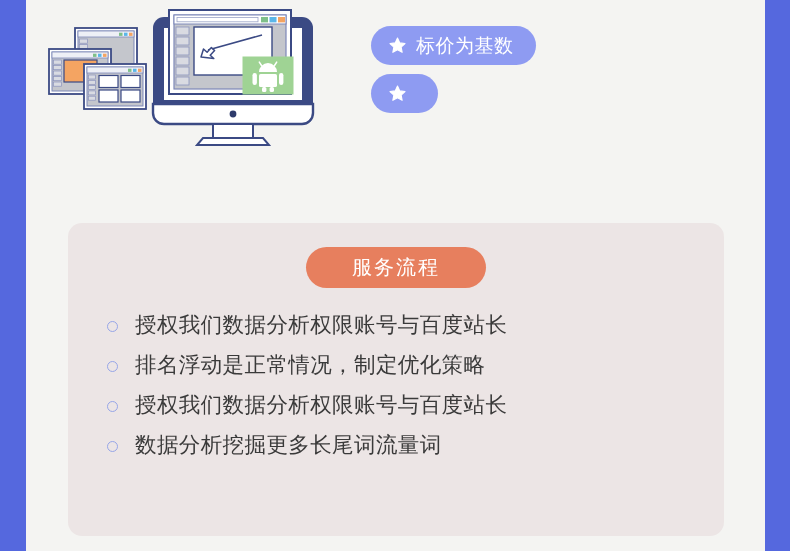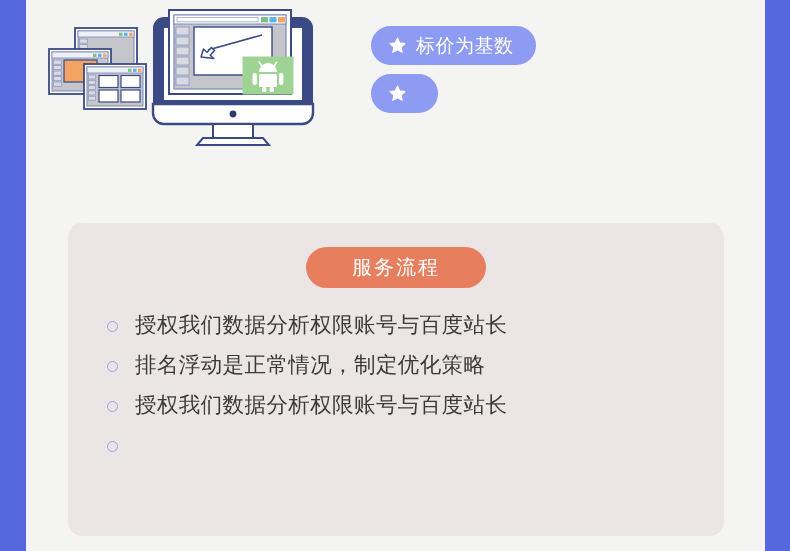--- a/index.html
+++ b/index.html
@@ -290,18 +290,19 @@
         <span class="step-text">排名浮动是正常情况，制定优化策略</span>
       </div>
 
       <div class="step-item">
         <span class="step-bullet"></span>
         <span class="step-text">授权我们数据分析权限账号与百度站长</span>
       </div>
 
       <div class="step-item">
         <span class="step-bullet"></span>
+        <span class="step-text">数据分析挖掘更多长尾词流量词</span>
       </div>
 
     </div>
   </div>
 
 </div>
 
 </body></html>

